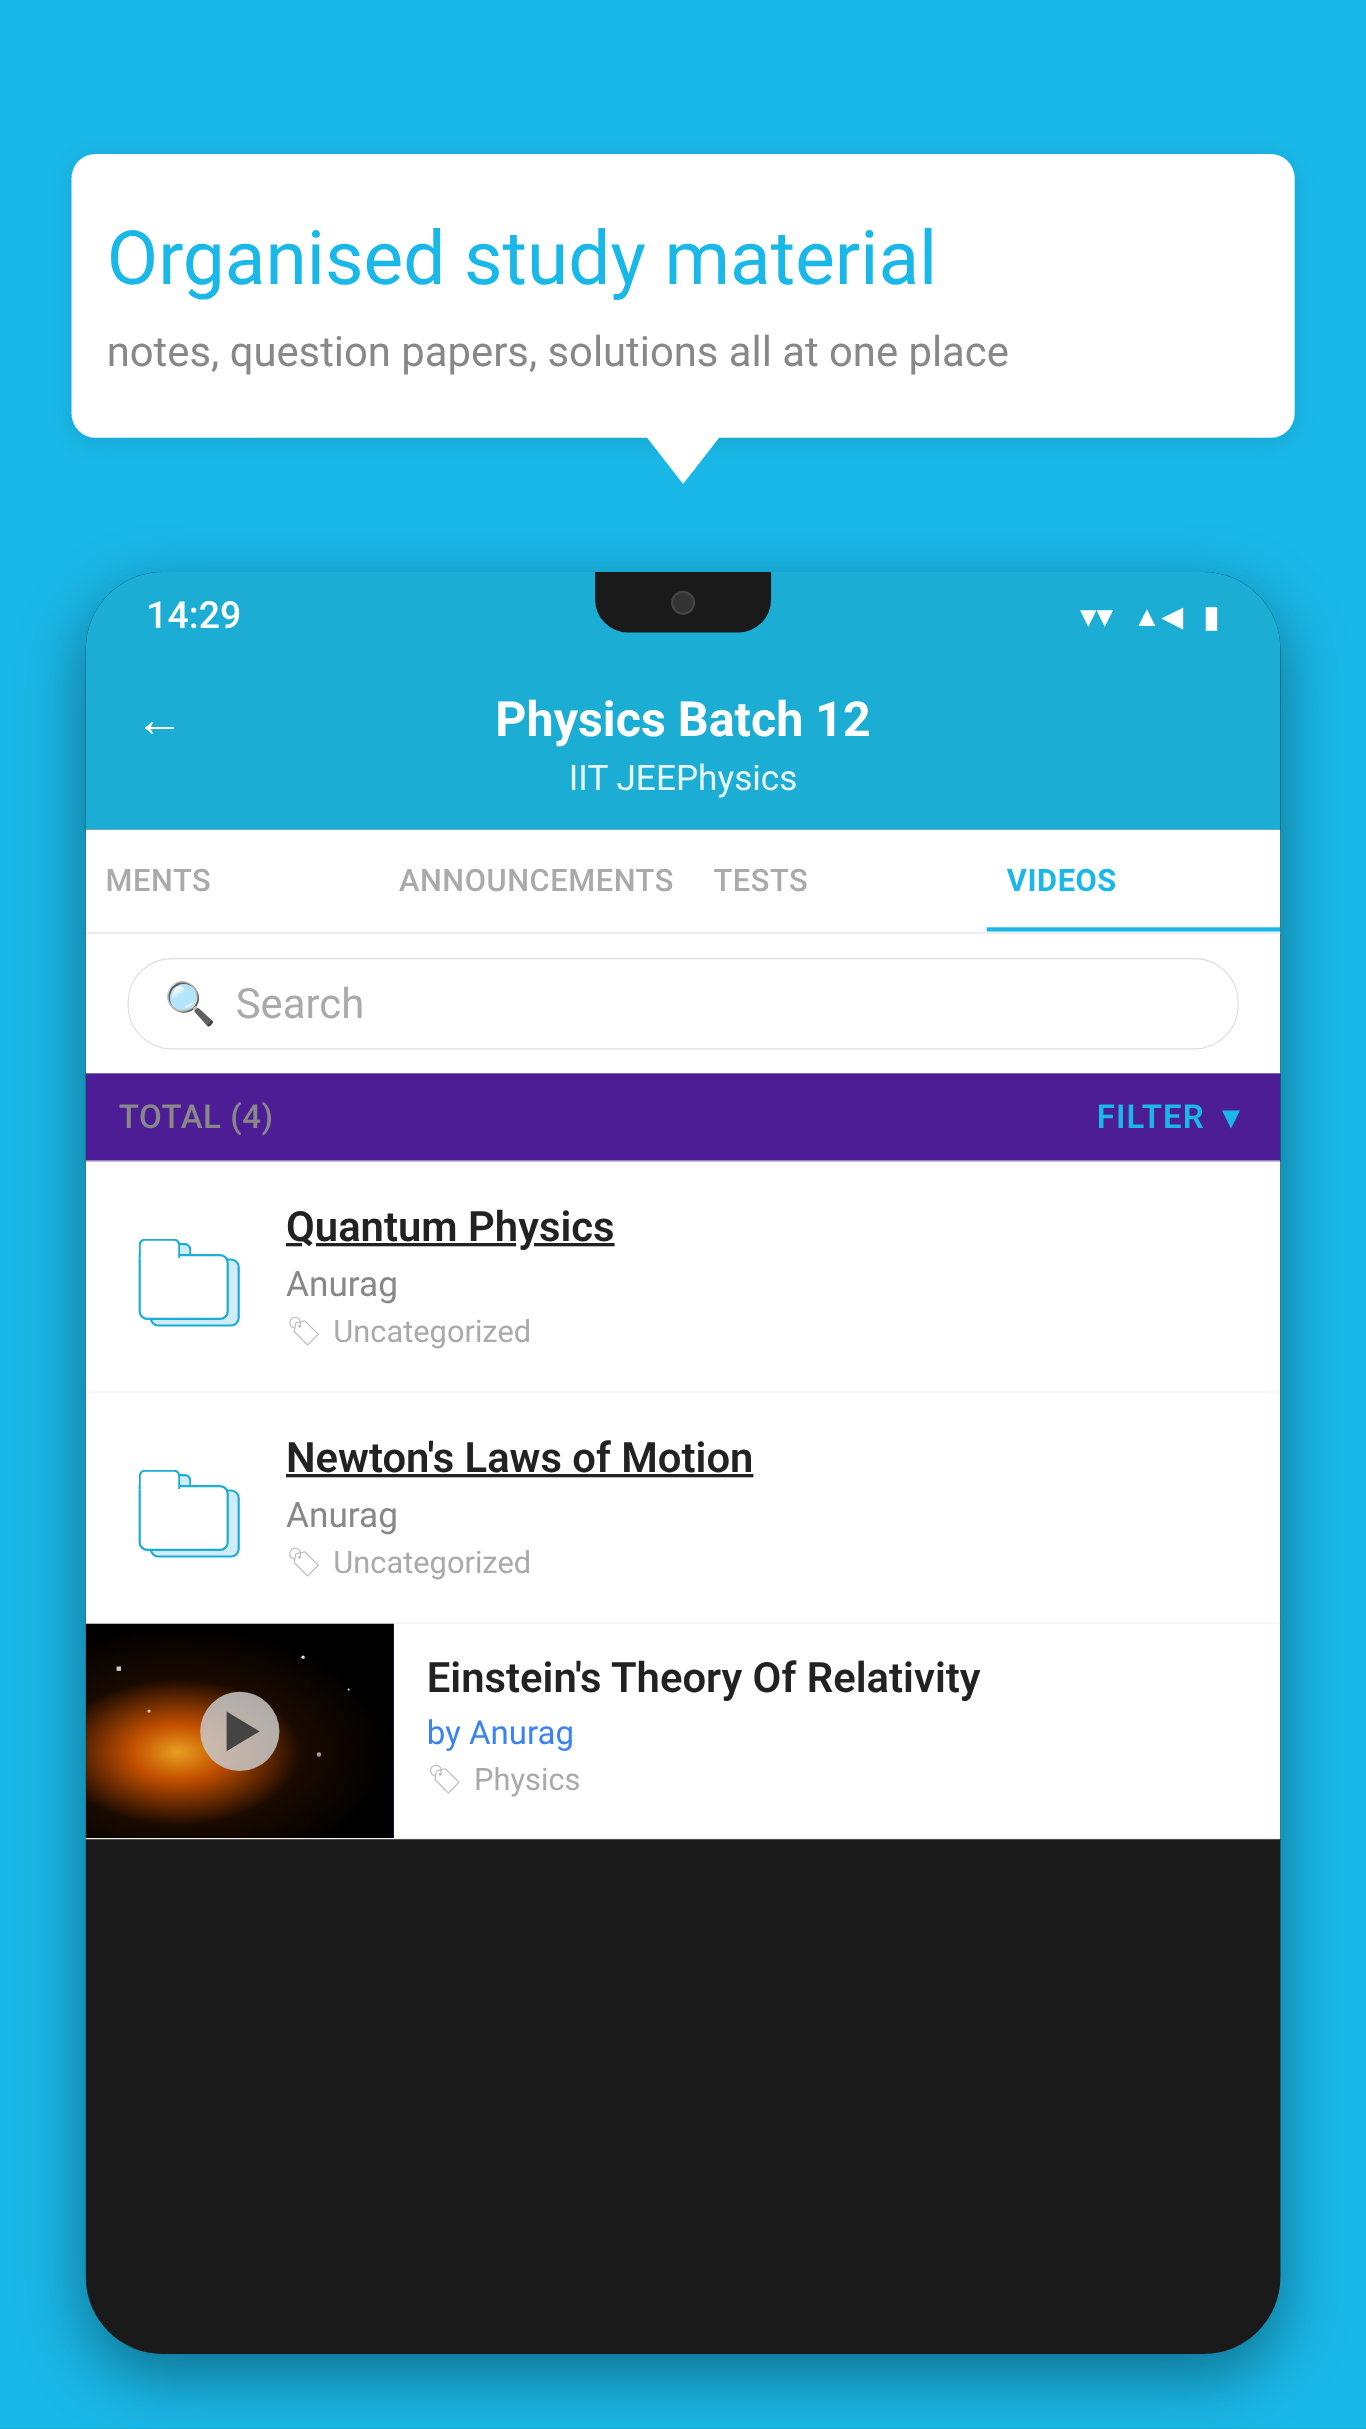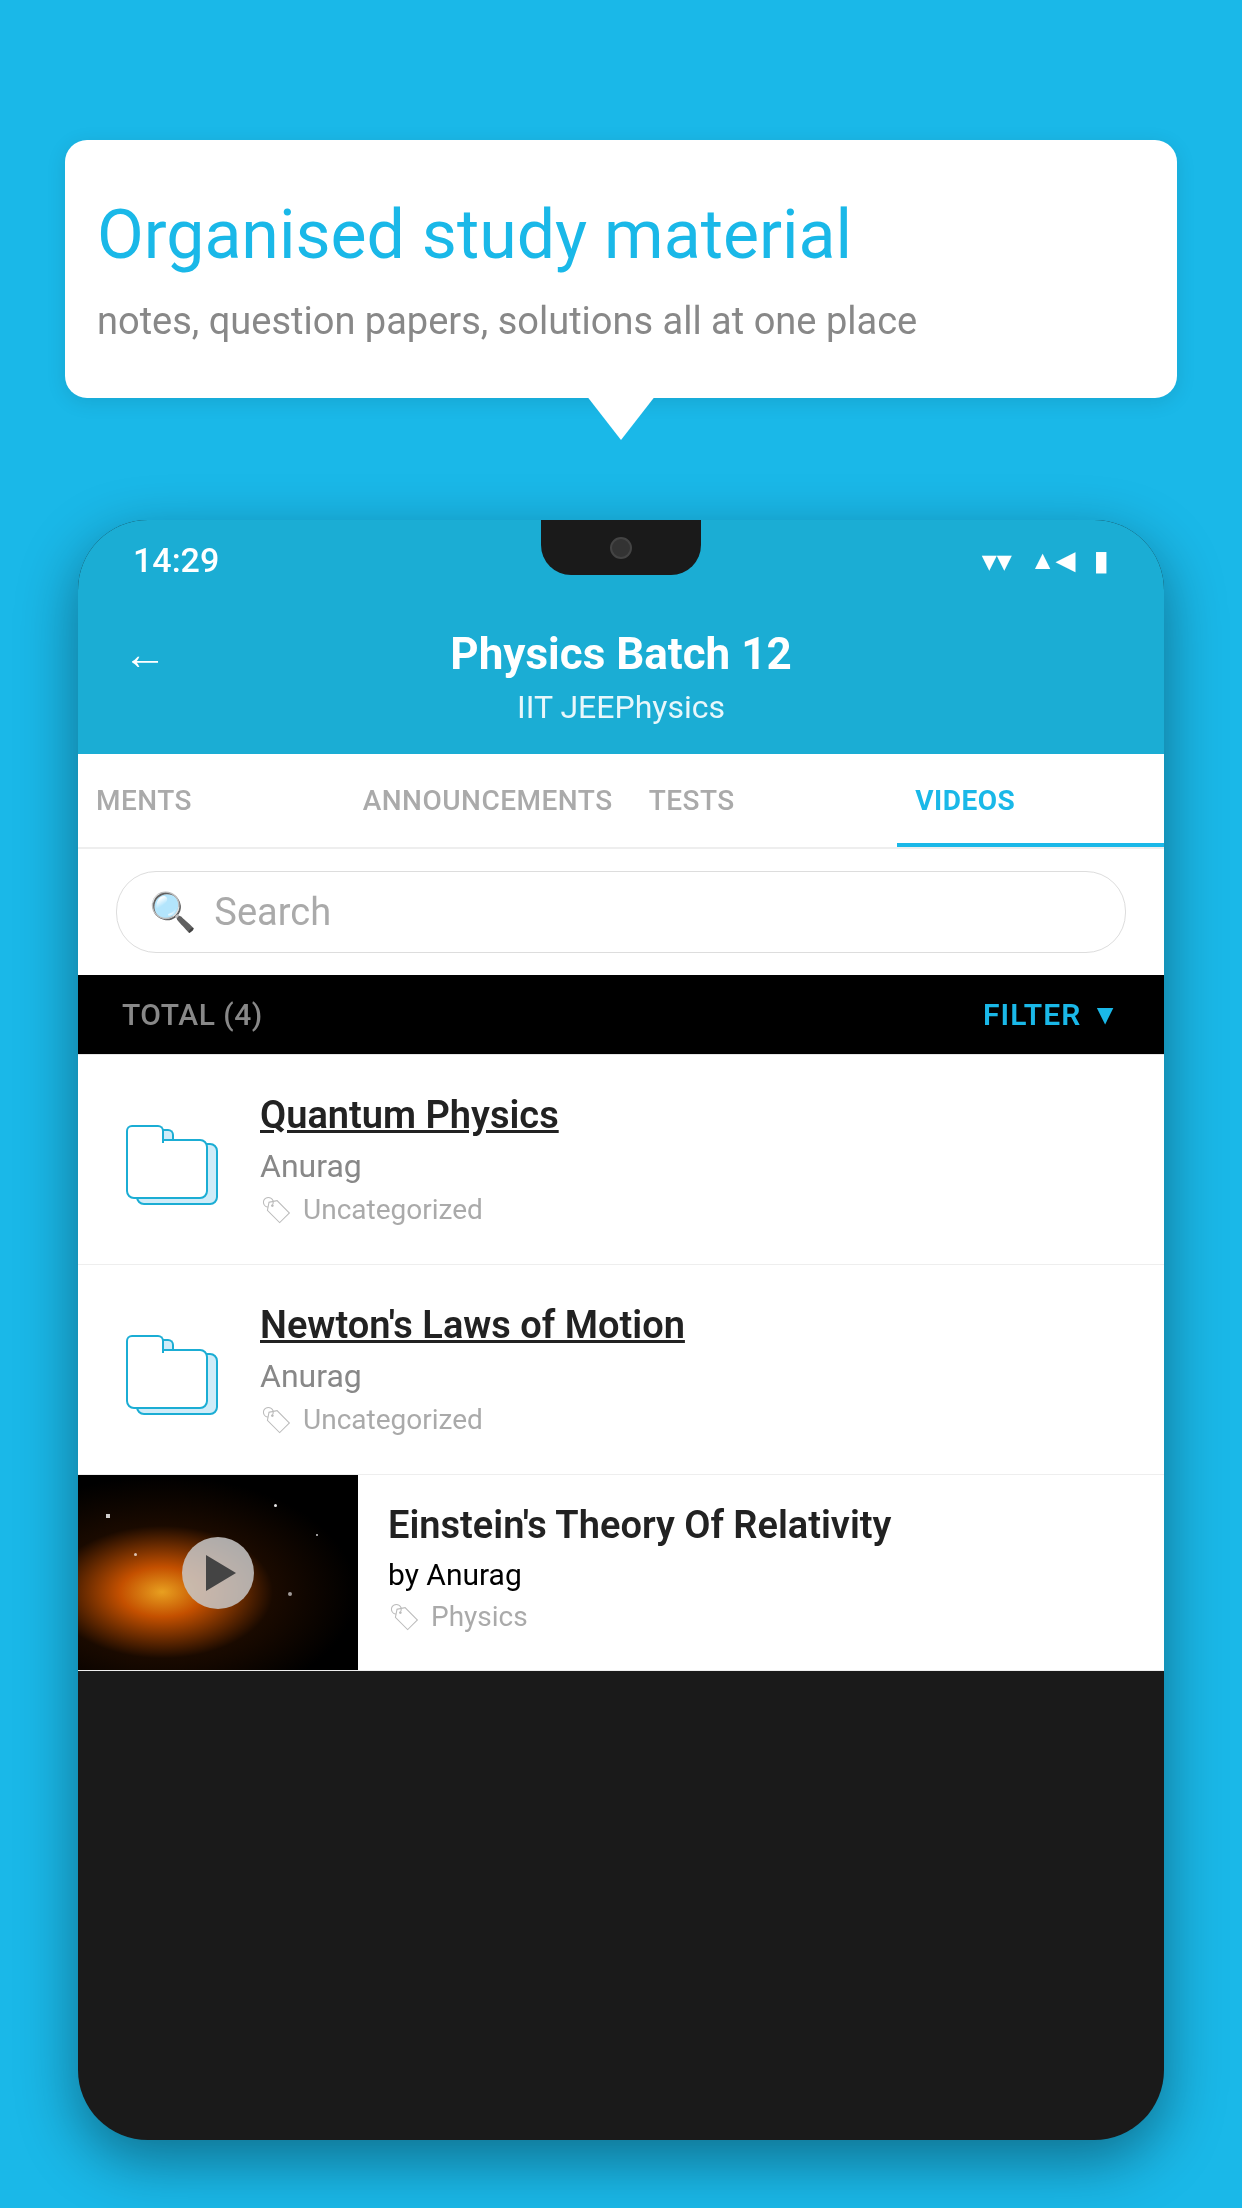--- a/index.html
+++ b/index.html
@@ -226,25 +226,25 @@
       font-size: 38px;
     }
 
     .search-placeholder {
       color: #aaa;
       font-size: 38px;
     }
 
     
     .filter-row {
-      background: #000000;
+      background: #4c1d95;
       display: flex;
       align-items: center;
       justify-content: space-between;
-      padding: 22px 44px;
+      padding: 22px 30px;
       border-bottom: 1px solid #e5e5e5;
     }
 
     .total-label {
       color: #888;
       font-size: 30px;
       font-weight: 500;
       letter-spacing: 0.5px;
     }
 
@@ -374,21 +374,21 @@
 
     .video-title-sm {
       font-size: 38px;
       font-weight: 600;
       color: #222;
       margin-bottom: 10px;
     }
 
     .video-author-sm {
       font-size: 30px;
-      color: #000000;
+      color: #3b82f6;
       margin-bottom: 8px;
     }
 
     .video-tag-sm {
       display: flex;
       align-items: center;
       gap: 10px;
       color: #aaa;
       font-size: 28px;
     }

